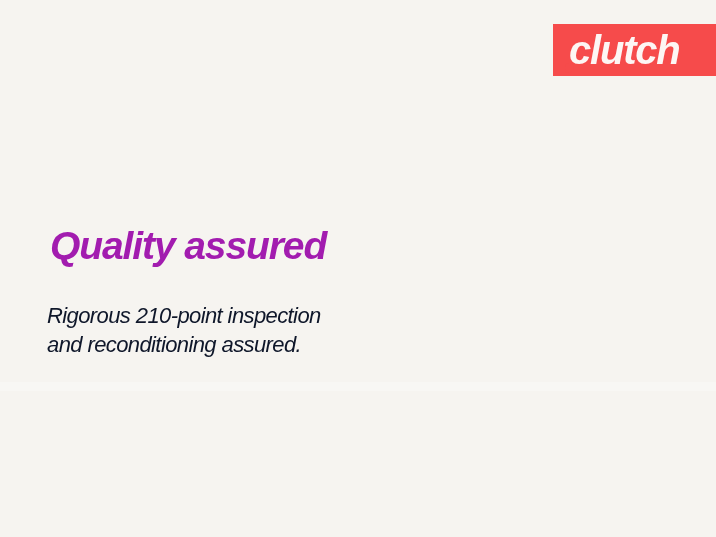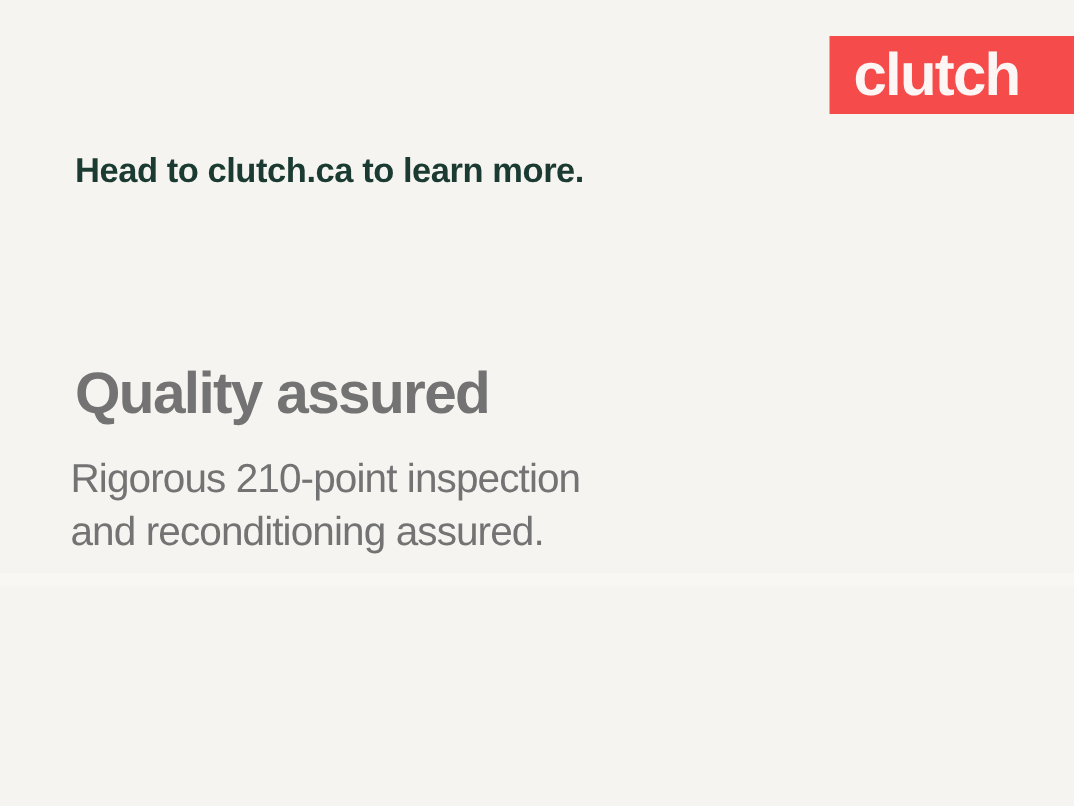--- a/index.html
+++ b/index.html
@@ -13,20 +13,21 @@
     font-family: "Liberation Sans", sans-serif;
     background: #f6f4f0;
   }
 
   #slide {
     position: relative;
     width: 716px;
     height: 391px;
     background: #f6f4f0;
     overflow: hidden;
+    font-style: italic;
   }
 
   
   #slide::after {
     content: "";
     position: absolute;
     left: 0;
     right: 0;
     bottom: 0;
     height: 9px;
@@ -82,60 +83,59 @@
     font-size: 23px;
     font-weight: bold;
     letter-spacing: -0.3px;
     line-height: 1.2;
     white-space: nowrap;
   }
 
   .headline {
     position: absolute;
     left: 50px;
-    top: 242px;
+    top: 225px;
     margin: 0;
-    color: #737373;
+    color: #a21caf;
     font-family: "Liberation Sans", sans-serif;
     font-size: 39px;
     font-weight: bold;
     letter-spacing: -1.1px;
     line-height: 1.08;
     white-space: nowrap;
   }
 
   .subcopy {
     position: absolute;
     left: 47px;
     top: 302px;
     width: 540px;
     margin: 0;
-    color: #737373;
+    color: #0f172a;
     font-family: "Liberation Sans", sans-serif;
-    font-size: 27px;
+    font-size: 22px;
     font-weight: normal;
     letter-spacing: -0.6px;
     line-height: 1.31;
   }
   .subcopy .line {
     display: block;
     white-space: nowrap;
   }
 </style>
 </head>
 <body>
 
 <div id="slide">
 
   <div class="brand-badge">
     <span class="brand-wordmark">clutch</span>
     <span class="brand-mark"></span>
   </div>
 
-  <div class="kicker">Head to clutch.ca to learn more.</div>
 
   <h1 class="headline">Quality assured</h1>
 
   <p class="subcopy">
     <span class="line">Rigorous 210-point inspection</span>
     <span class="line">and reconditioning assured.</span>
   </p>
 
 </div>
 

